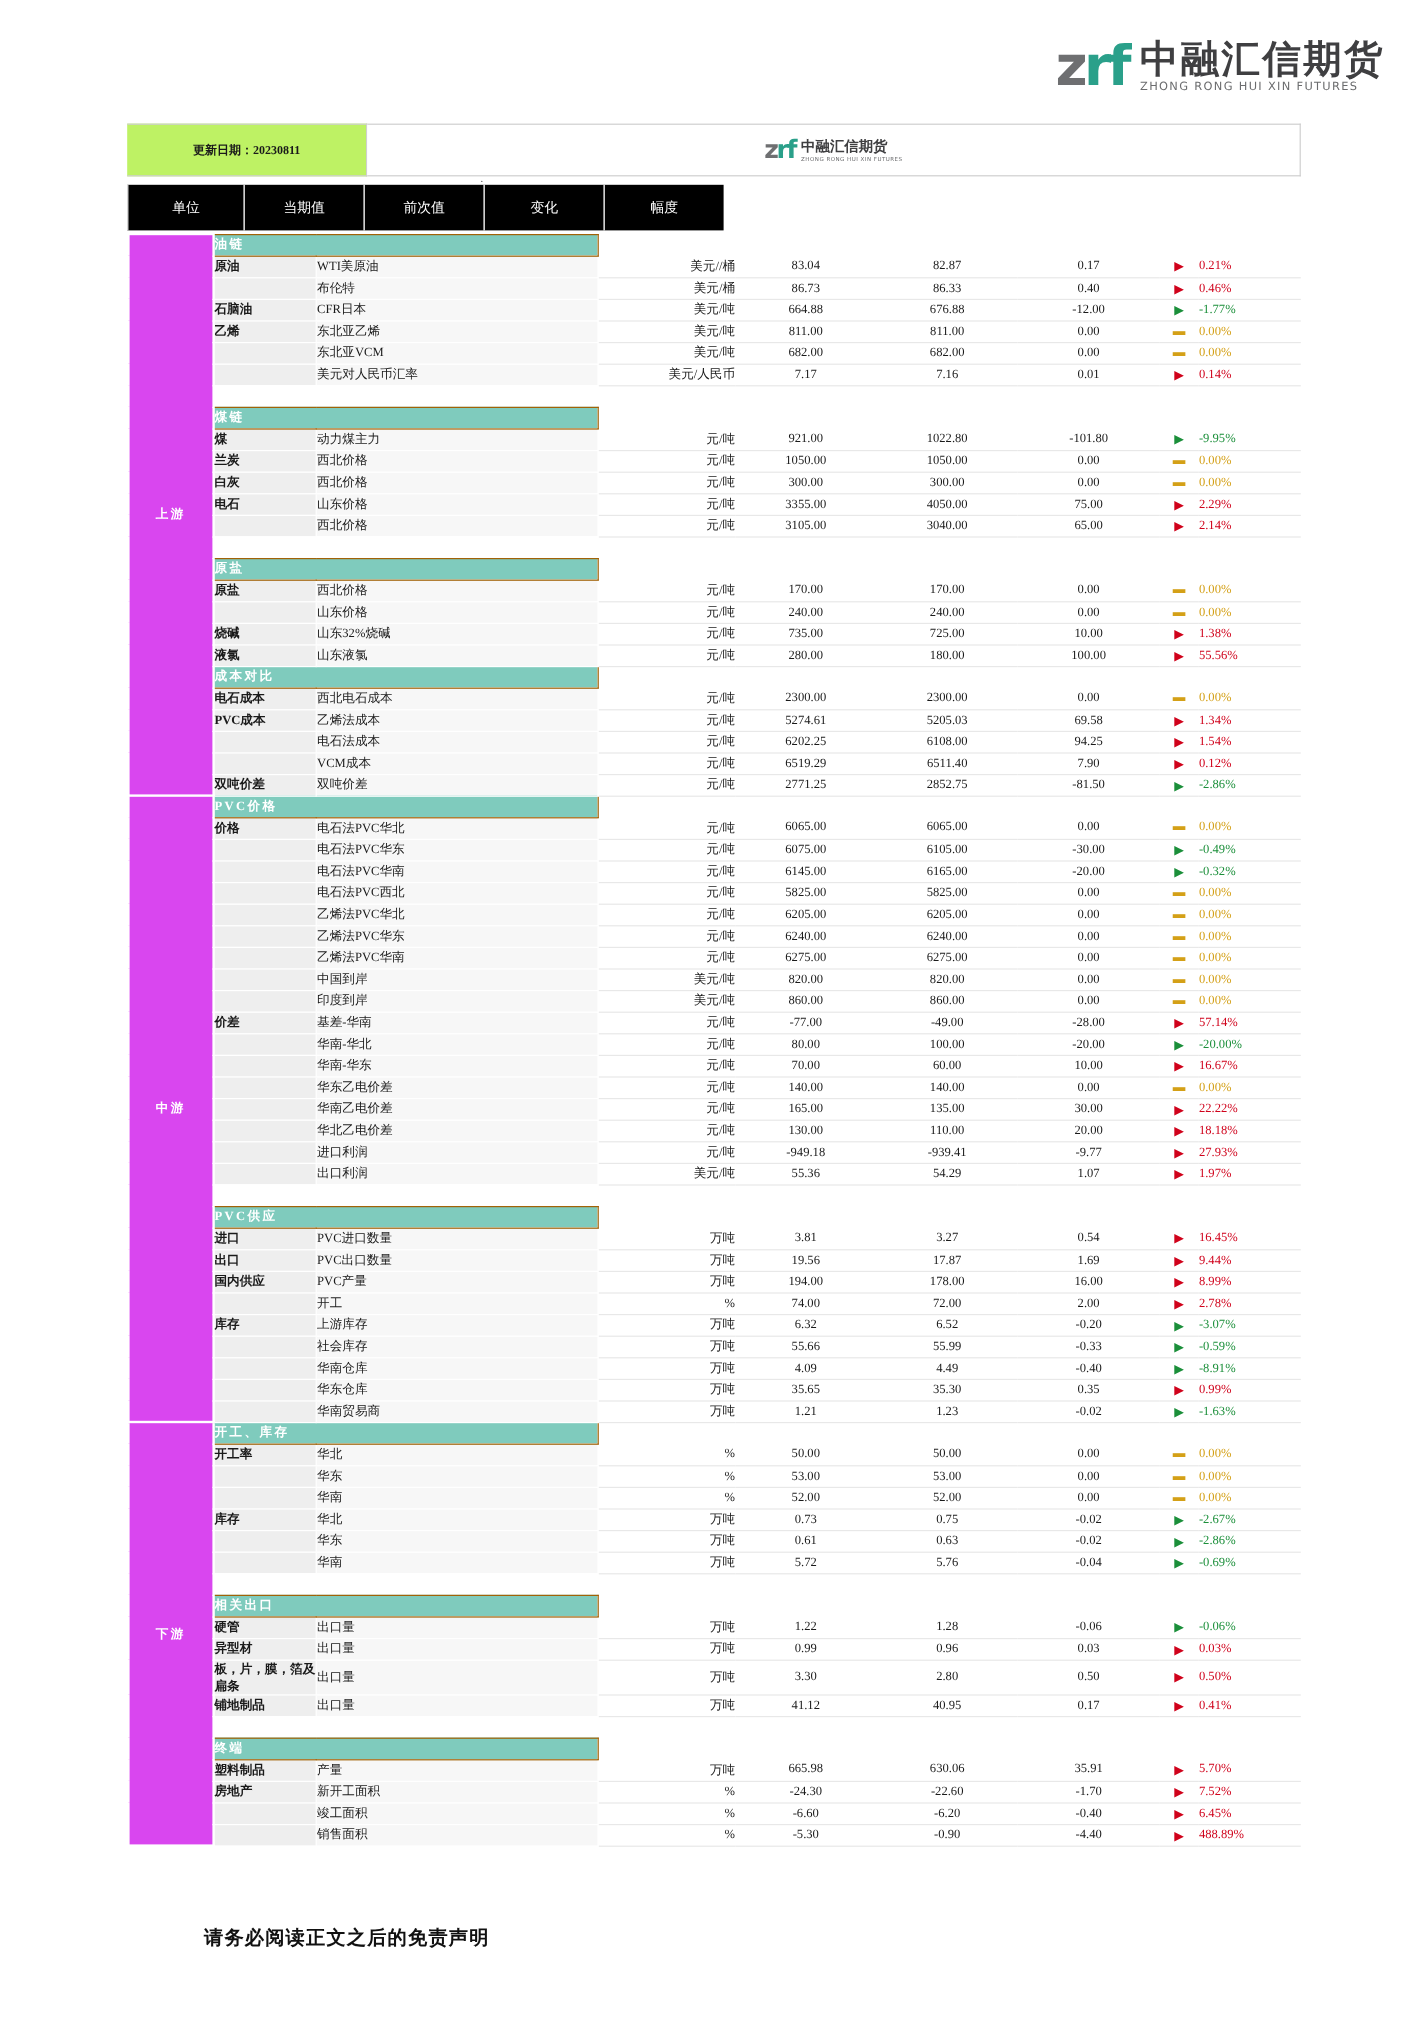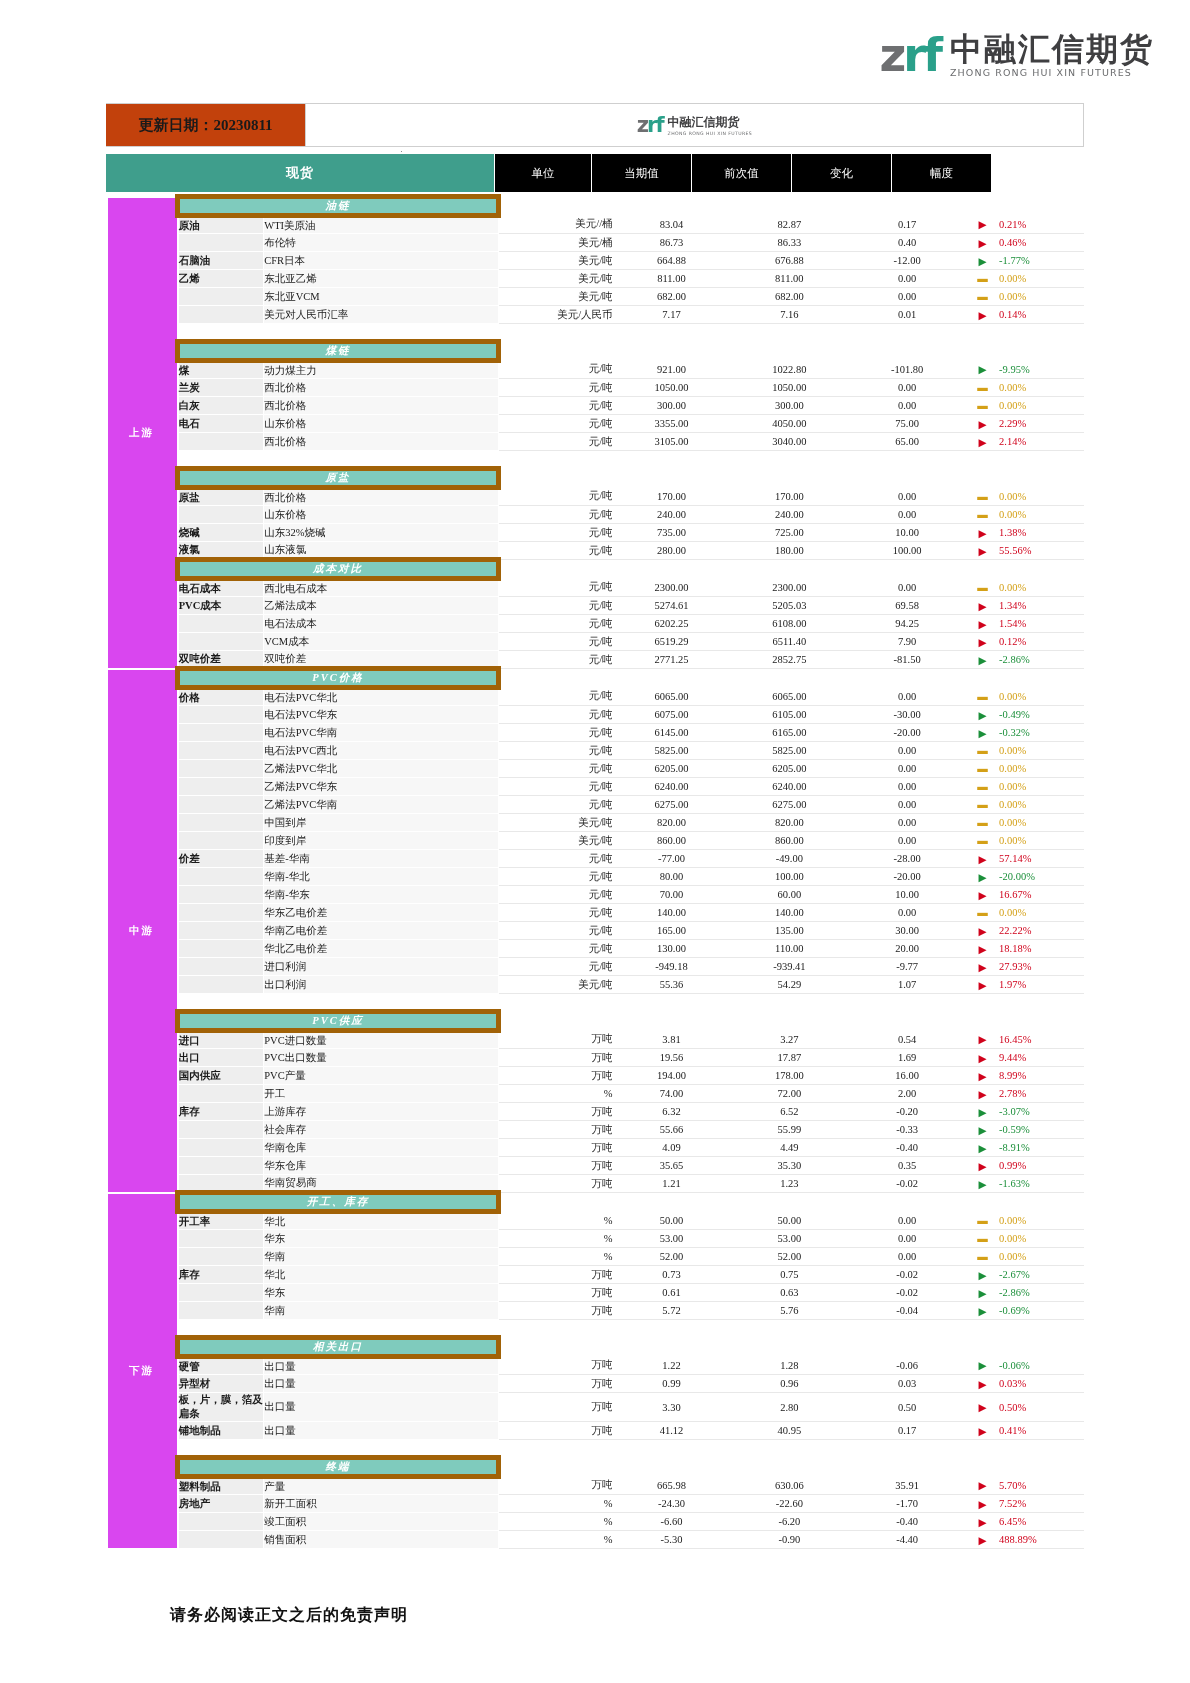--- a/index.html
+++ b/index.html
@@ -28,23 +28,23 @@
   .titleband {
     position:absolute; left:106px; top:103px; width:978px; height:44px;
     display:flex;
   }
   .titleband .tb-green {
     width:584px; background:#2f6b5f; color:#ffffff;
     display:flex; align-items:center; justify-content:center;
     font-size:15px; letter-spacing:1px; font-weight:bold;
   }
   .titleband .tb-date {
-    width:200px; background:#c2410c; border:1px solid #cfcfcf; border-left:none;
+    width:200px; background:#bef264; border:1px solid #cfcfcf; border-left:none;
     display:flex; align-items:center; justify-content:center;
-    font-size:15px; font-weight:bold;
+    font-size:10px; font-weight:bold;
   }
   .titleband .tb-logo {
     flex:1; background:#ffffff; border:1px solid #cfcfcf; border-left:none;
     display:flex; align-items:center; justify-content:center; gap:5px;
   }
   .titleband .tb-logo .zrf2 { font-family:"DejaVu Sans", sans-serif; font-weight:bold; font-size:21px; color:#6e6f71; letter-spacing:-2px;}
   .titleband .tb-logo .zrf2 .f { color:#2aa08a; }
   .titleband .tb-logo .cn2 .big { font-family:"DejaVu Sans", sans-serif; font-size:12px; font-weight:bold; color:#3f3f41; }
   .titleband .tb-logo .cn2 .small { font-family:"DejaVu Sans", sans-serif; font-size:4.6px; color:#6b6c6e; letter-spacing:.4px;}
 
@@ -78,23 +78,22 @@
   col.c-arrow{ width:28px;}
   col.c-pct  { width:72px;}
 
   .stage {
     background:#d946ef; color:#ffffff; font-size:13px; font-weight:bold;
     text-align:center; letter-spacing:2px;
     border:2px solid #ffffff;
   }
   .sec {
     background:#7fcbbd; color:#ffffff; font-weight:bold; font-size:12px;
-    text-align:center; letter-spacing:2px; height:21px;
-    border:5px solid #a16207;
-    font-style:italic;
+    letter-spacing:2px; height:21px;
+    border:1px solid #a16207;
   }
   .grp {
     background:#eeeeee; font-weight:bold; font-size:10.5px; padding-left:8px;
     border-right:1px solid #ffffff; border-bottom:1px solid #ffffff;
   }
   .grp.empty { background:#eeeeee; }
   .nm {
     background:#f7f7f7; font-size:10px; padding-left:9px;
     border-bottom:1px solid #ffffff; border-right:1px solid #ffffff;
   }
@@ -133,21 +132,20 @@
       <div class="zrf2">z<span class="f">rf</span></div>
       <div class="cn2">
         <div class="big">中融汇信期货</div>
         <div class="small">ZHONG RONG HUI XIN FUTURES</div>
       </div>
     </div>
   </div>
   <div class="dotmark">·</div>
 
   <div class="hdr">
-    <div class="h-spot">现货</div>
     <div class="h-cell c-unit">单位</div>
     <div class="h-cell c-cur">当期值</div>
     <div class="h-cell c-prev">前次值</div>
     <div class="h-cell c-chg">变化</div>
     <div class="h-cell c-pct">幅度</div>
   </div>
 
   <div class="tablewrap">
     <table class="main">
       <colgroup>

